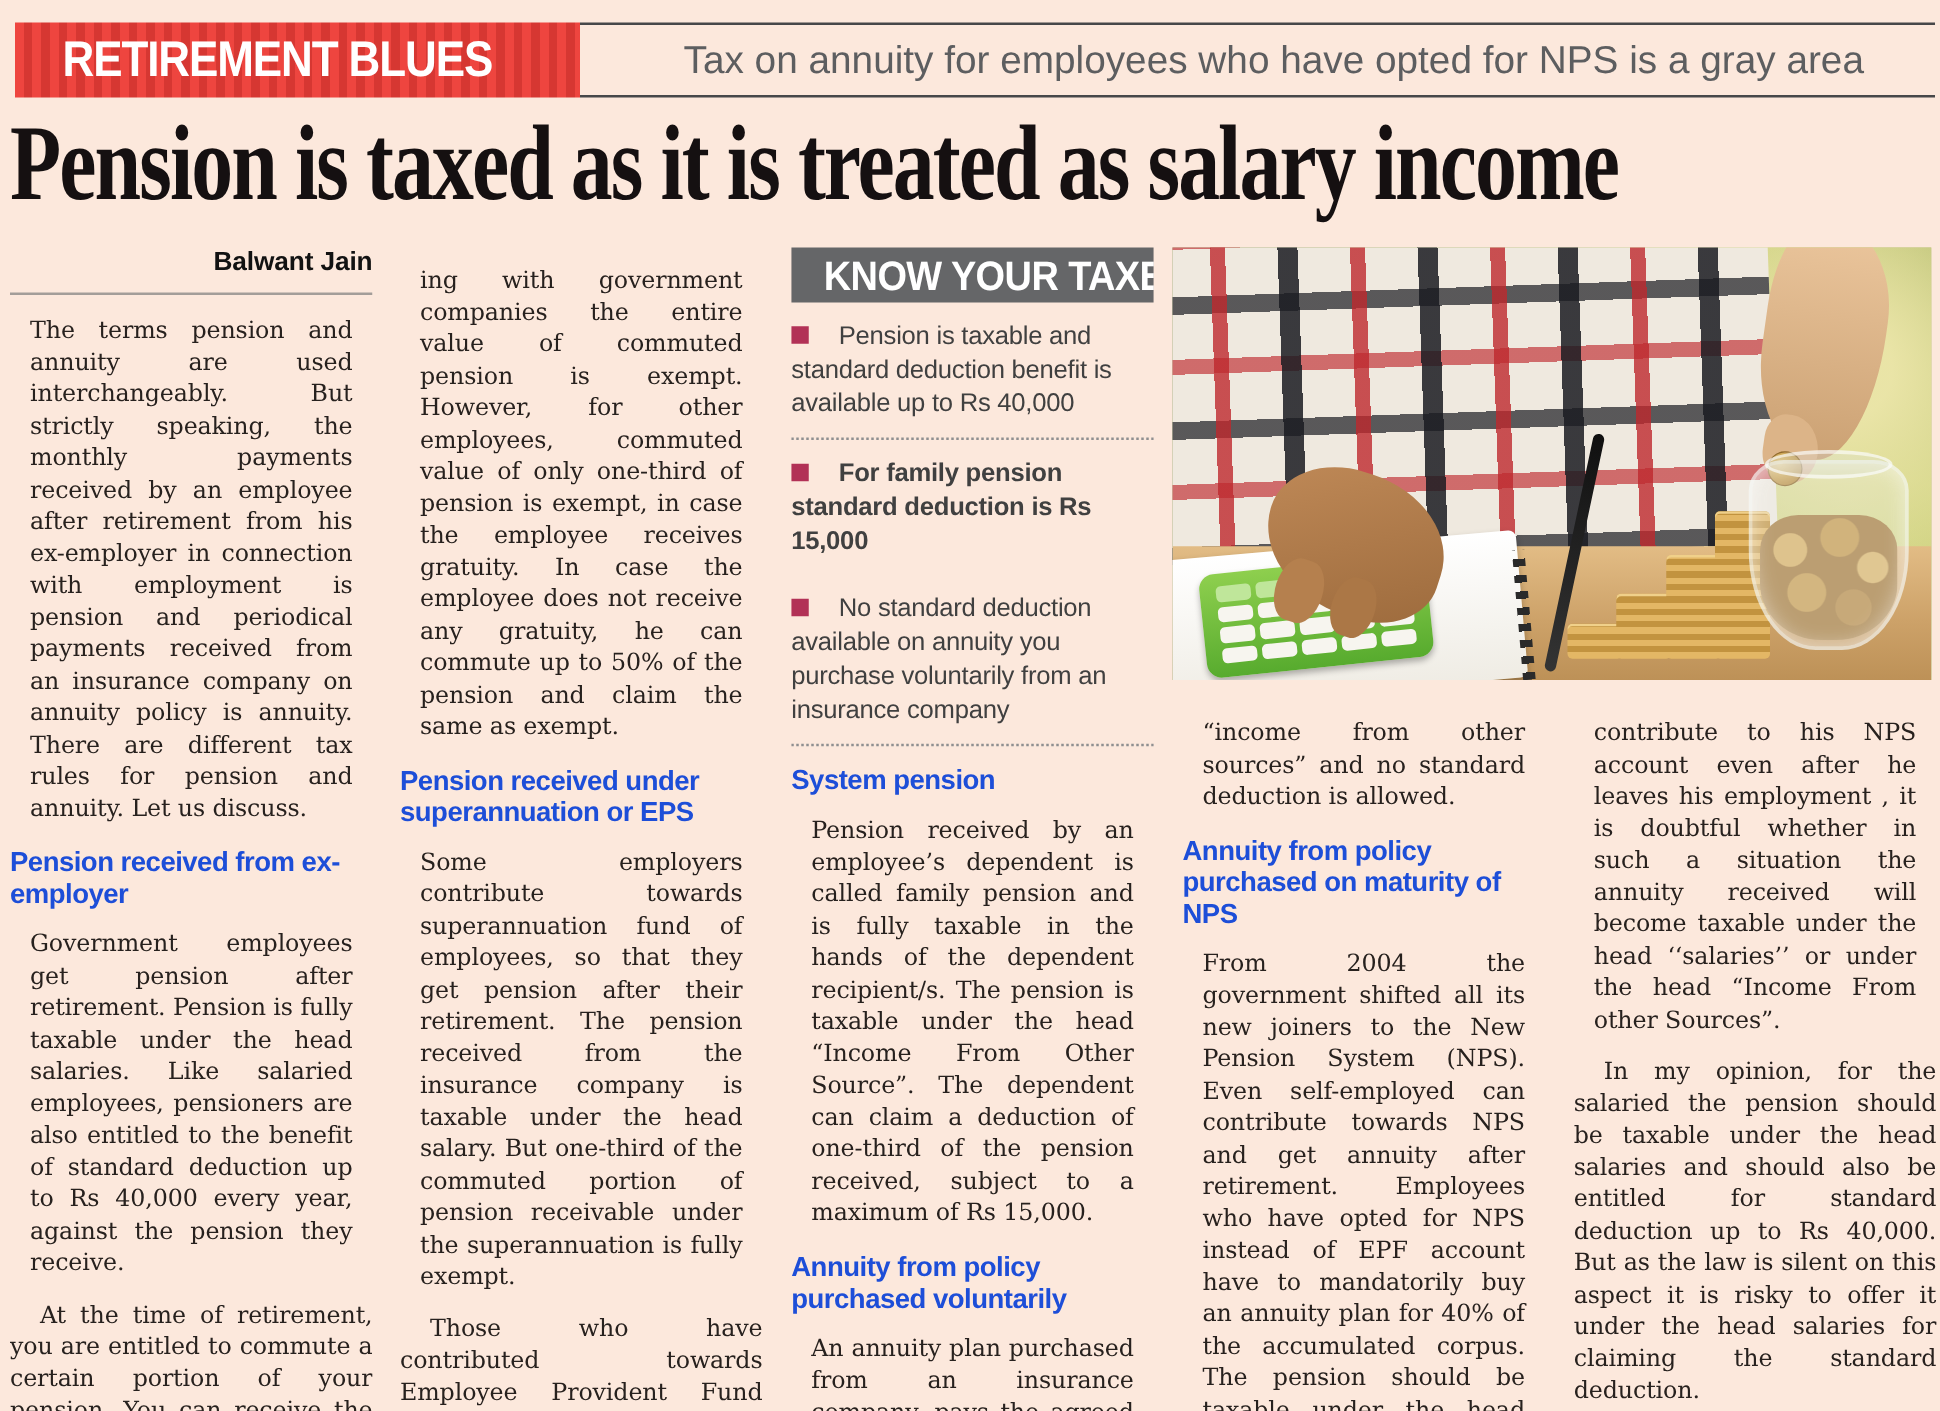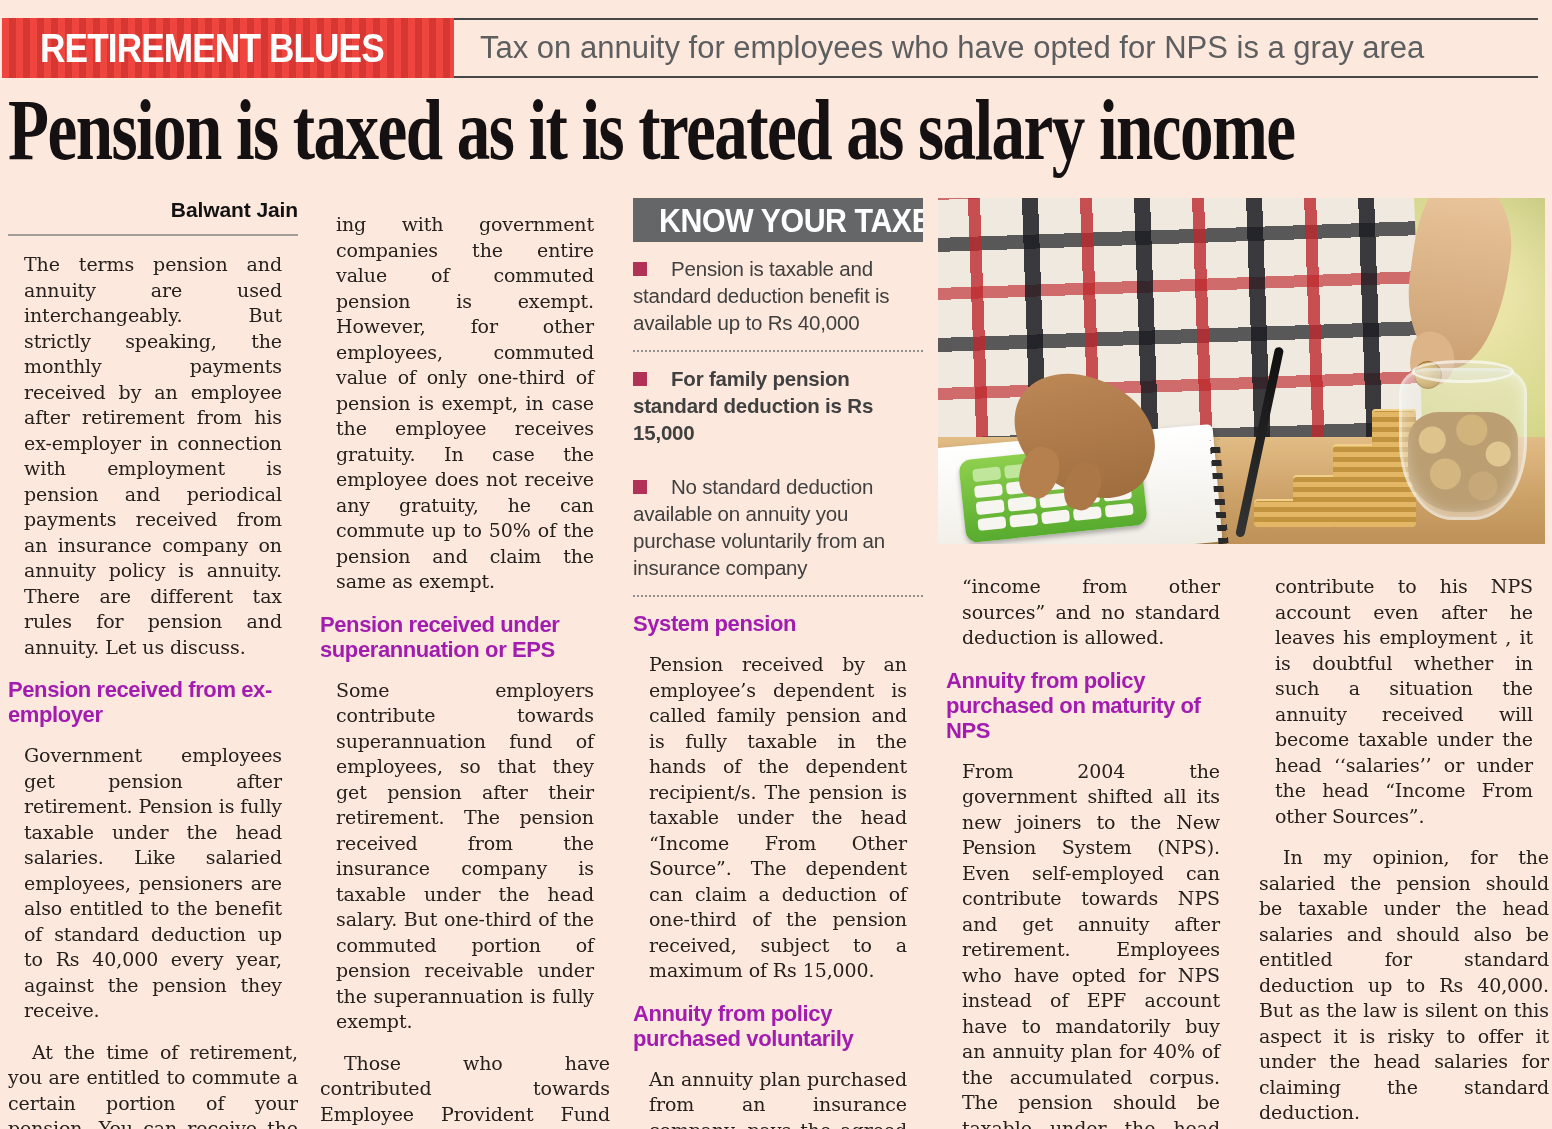--- a/index.html
+++ b/index.html
@@ -1,46 +1,46 @@
 <!DOCTYPE html>
 <html lang="en"><head>
 <meta charset="utf-8">
 <style>
   html,body{margin:0;padding:0;}
   body{background:#fce8dc;}
   .page{position:relative;width:1552px;height:1129px;background:#fce8dc;overflow:hidden;
         font-family:"DejaVu Serif",serif;color:#27211e;}
 
   
-  .banner{position:absolute;left:2px;top:18px;width:1536px;height:60px;display:flex;}
+  .banner{position:absolute;left:12px;top:18px;width:1536px;height:60px;display:flex;}
   .banner-tag{width:452px;height:60px;flex:none;box-sizing:border-box;padding-left:38px;
     background:repeating-linear-gradient(90deg,#ee453f 0 7px,#d63732 7px 14px);
     display:flex;align-items:center;}
   .banner-tag-text{color:#fff;font:bold 40px/1 "Liberation Sans",sans-serif;letter-spacing:-1px;
     display:inline-block;transform:scaleX(0.88);transform-origin:left center;white-space:nowrap;}
   .banner-strap{flex:1;box-sizing:border-box;border-top:2px solid #474749;border-bottom:2px solid #474749;
-    color:#5d5e60;font:400 31px/56px "Liberation Sans",sans-serif;padding-left:26px;white-space:nowrap;overflow:hidden;}
+    color:#5d5e60;font:400 31px/56px "Liberation Sans",sans-serif;padding-left:26px;white-space:nowrap;overflow:hidden;text-align:center;}
 
   
   .headline{position:absolute;left:8px;top:80px;margin:0;width:1538px;height:110px;overflow:visible;text-align:center;}
   .headline-inner{display:inline-block;white-space:nowrap;color:#151011;
     font-family:"Liberation Serif",serif;font-weight:700;font-size:86px;letter-spacing:-2px;
     transform:scaleX(0.78);transform-origin:left center;}
 
   
   .content{position:absolute;left:0;top:196px;width:1552px;height:933px;}
   .col{position:absolute;top:0;bottom:0;width:290px;overflow:hidden;text-align:justify;
     font-size:19px;line-height:25.5px;letter-spacing:-0.1px;}
   .col1{left:8px;}.col2{left:320px;}.col3{left:633px;}
   .col4{left:946px;top:362px;bottom:auto;height:575px;overflow:visible;}
   .col5{left:1259px;top:362px;bottom:auto;height:575px;overflow:visible;}
 
   .blk-para{margin:16px;}
   .blk-indent{margin:0;text-indent:24px;}
-  .blk-heading{font:bold 22px/25px "Liberation Sans",sans-serif;letter-spacing:-0.4px;color:#a21caf;
+  .blk-heading{font:bold 22px/25px "Liberation Sans",sans-serif;letter-spacing:-0.4px;color:#1d4ed8;
     text-align:left;margin:17px 0 5px;}
   .col .blk-heading:first-child{margin-top:0;}
   .blk-byline{font:bold 21px/24px "Liberation Sans",sans-serif;color:#121212;text-align:right;
     margin:0 0 16px;padding:2px 0 12px;border-bottom:2px solid #a39d99;}
   .blk-credit{margin:4px 0 0;font-style:italic;text-align:right;font-size:21px;line-height:26px;}
 
   
   .know-box{margin:2px 0 14px;}
   .know-title{background:#656668;height:44px;box-sizing:border-box;padding-left:26px;display:flex;align-items:center;}
   .know-title-text{color:#fff;font:bold 33px/1 "Liberation Sans",sans-serif;letter-spacing:-0.5px;

